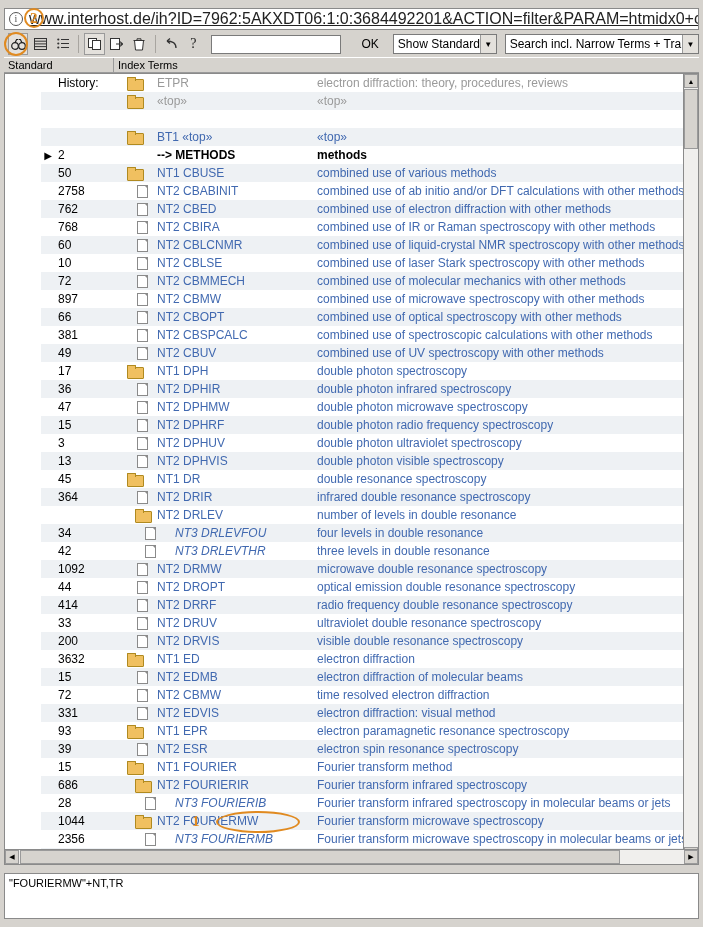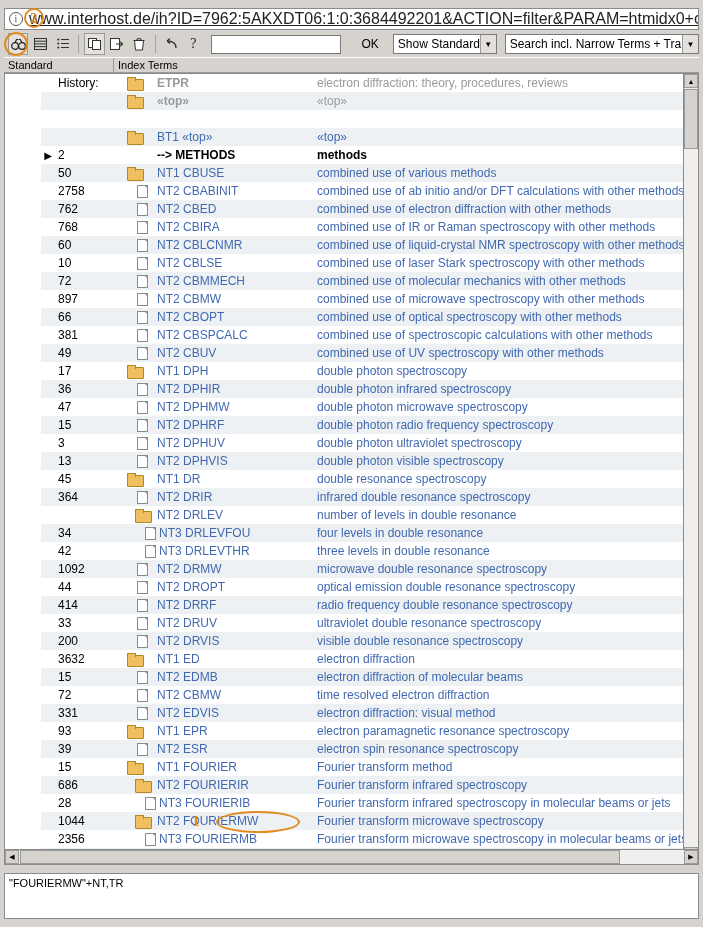--- a/index.html
+++ b/index.html
@@ -135,25 +135,25 @@
     border: 1px solid #8a8a8a; position: relative; display: inline-block;
   }
   .doc::after {
     content: ""; position: absolute; right: -1px; top: -1px;
     border-left: 4px solid transparent; border-top: 4px solid #8a8a8a;
   }
   .code {
     flex: 0 0 160px; width: 160px; color: #4169b0; font-size: 12px;
   }
   .code.root { color: #000; font-weight: bold; }
-  .code.gray { color: #9a9a9a; font-weight: bold; }
+  .code.gray { color: #9a9a9a; }
   .desc { flex: 1 1 auto; color: #4169b0; font-size: 12px; }
   .desc.root { color: #000; font-weight: bold; }
   .desc.gray { color: #9a9a9a; }
-  .ind1 { padding-left: 2px; }
+  .ind1 { padding-left: 18px; font-style: italic; }
   
   .vscroll {
     position: absolute; top: 73px; right: 4px;
     width: 16px; height: 789px;
     background: #f0efed; border: 1px solid #8a8a8a;
   }
   .vsb-up, .vsb-down {
     position: absolute; left: 0; width: 14px; height: 14px;
     background: #d6d3ce; border: 1px solid #9a9a9a;
     display: flex; align-items: center; justify-content: center; font-size: 7px;

